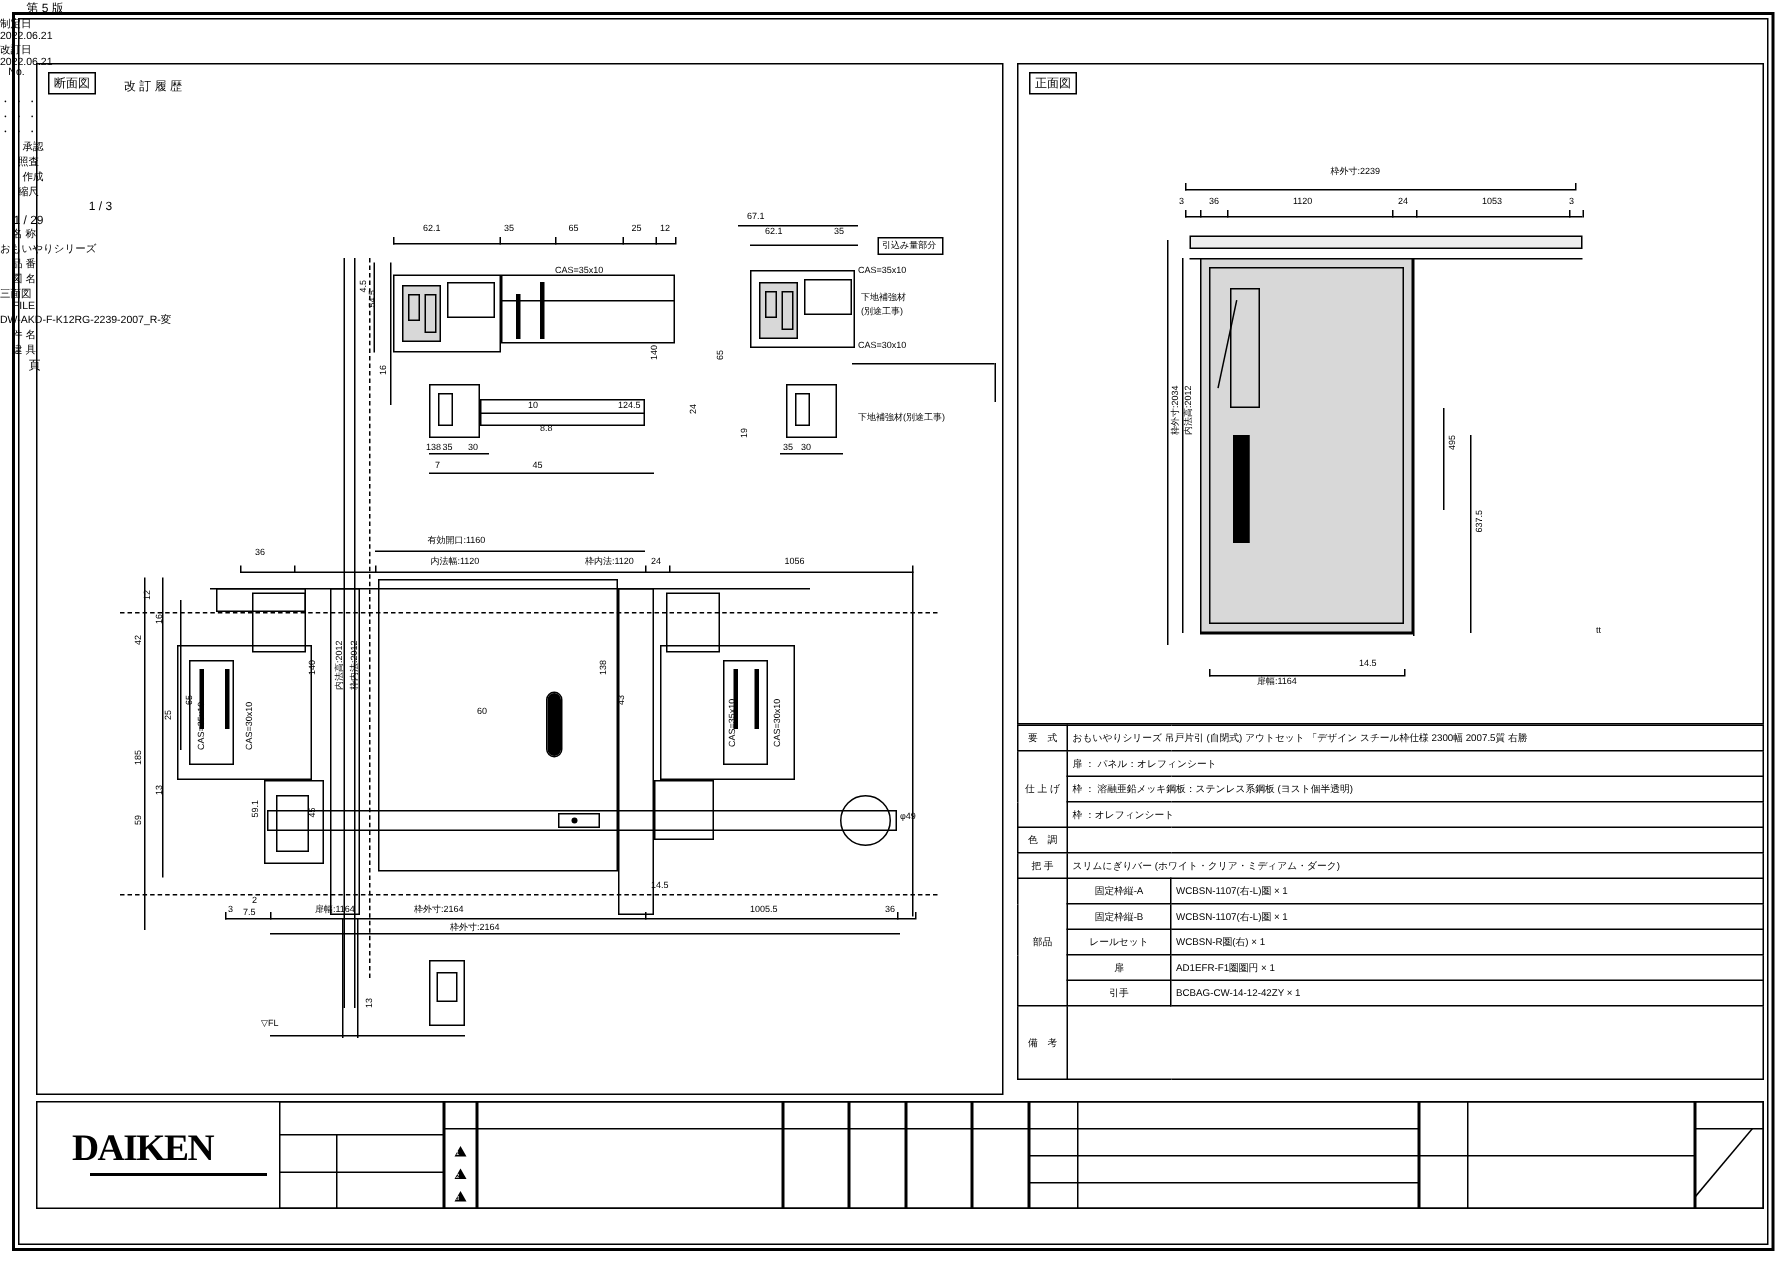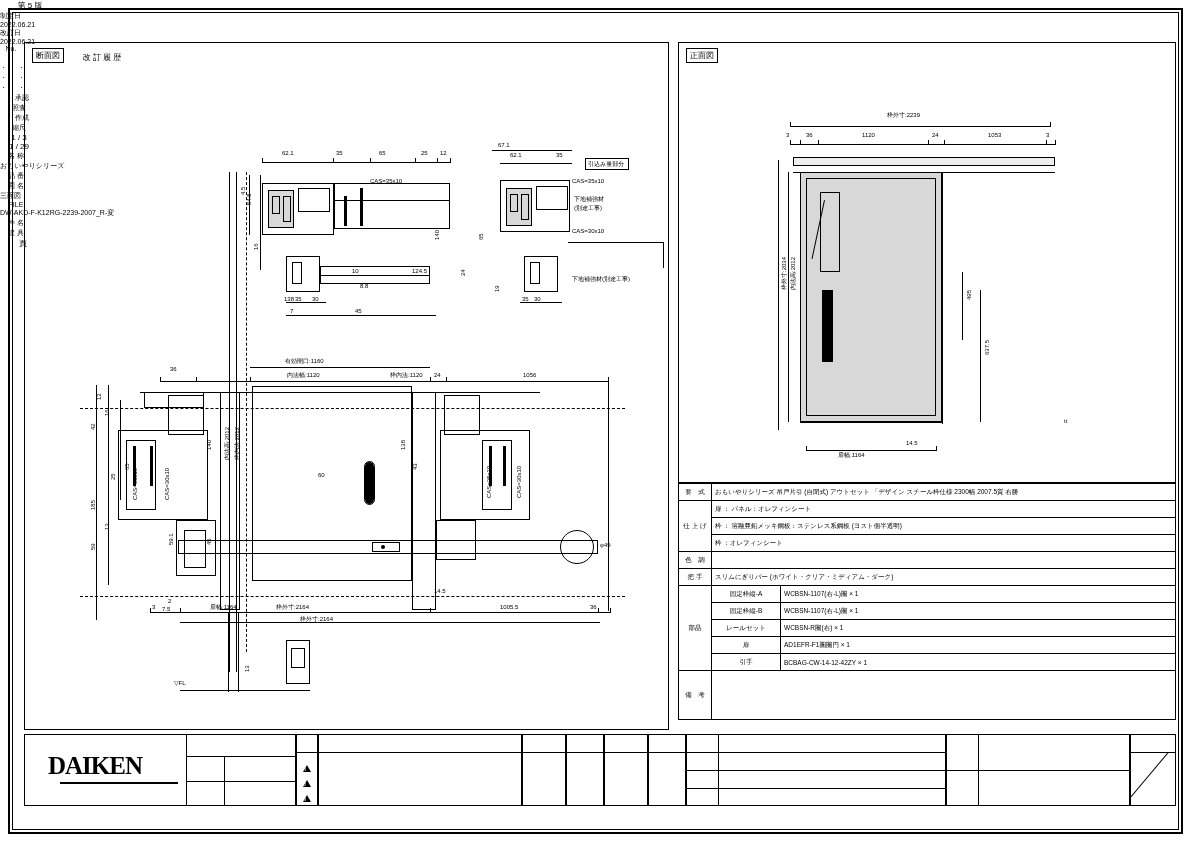--- a/index.html
+++ b/index.html
@@ -383,21 +383,21 @@
   <div class="txt7 ctr" style="left:566px;top:741px;width:38px;">照査</div>
   <div class="ln h" style="left:566px;top:752px;width:38px;"></div>
 
   <div class="box" style="left:604px;top:734px;width:44px;height:72px;"></div>
   <div class="txt7 ctr" style="left:604px;top:741px;width:44px;">作成</div>
   <div class="ln h" style="left:604px;top:752px;width:44px;"></div>
 
   <div class="box" style="left:648px;top:734px;width:38px;height:72px;"></div>
   <div class="txt7 ctr" style="left:648px;top:741px;width:38px;">縮尺</div>
   <div class="ln h" style="left:648px;top:752px;width:38px;"></div>
-  <div class="txt8 ctr" style="left:648px;top:768px;width:38px;">1 / 3</div>
+  <div class="txt8 ctr" style="left:648px;top:768px;width:38px;padding-left:48px;">1 / 3</div>
   <div class="txt8 ctr" style="left:648px;top:786px;width:38px;">1 / 29</div>
 
   <div class="box" style="left:686px;top:734px;width:260px;height:72px;"></div>
   <div class="ln h" style="left:686px;top:752px;width:260px;"></div>
   <div class="ln h" style="left:686px;top:770px;width:260px;"></div>
   <div class="ln h" style="left:686px;top:788px;width:260px;"></div>
   <div class="ln v" style="left:718px;top:734px;height:72px;"></div>
   <div class="txt7 ctr" style="left:686px;top:740px;width:32px;">名 称</div>
   <div class="txt7" style="left:724px;top:740px;">おもいやりシリーズ</div>
   <div class="txt7 ctr" style="left:686px;top:758px;width:32px;">品 番</div>

